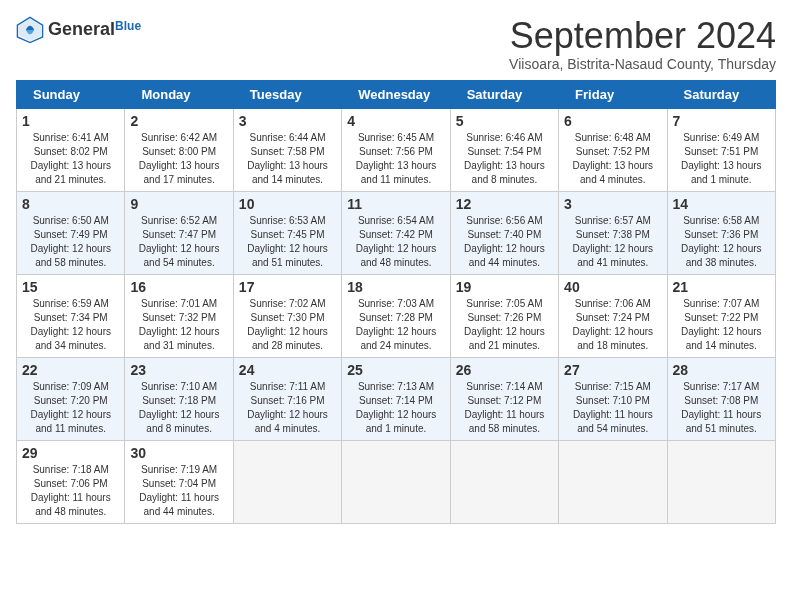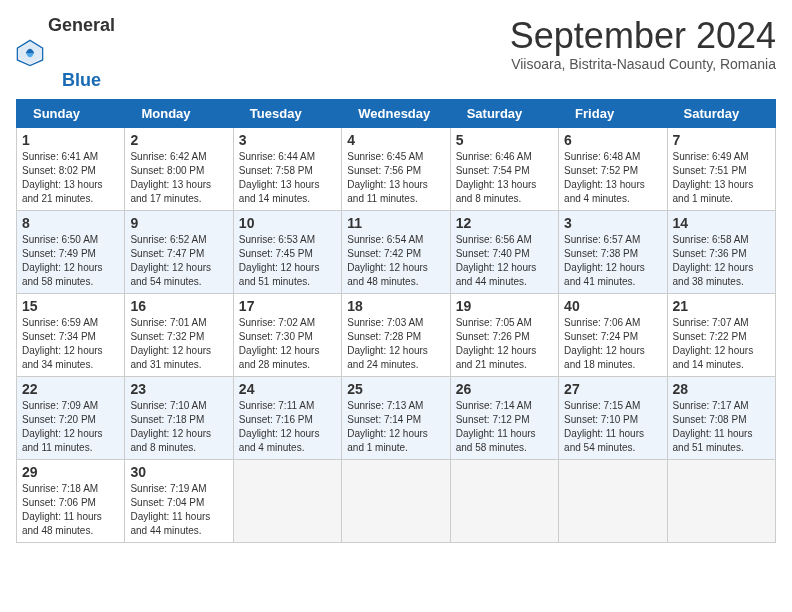--- a/index.html
+++ b/index.html
@@ -16,31 +16,30 @@
       justify-content: space-between;
       margin-bottom: 8px;
     }
     .logo {
       display: flex;
       align-items: center;
       gap: 4px;
     }
     .logo-text {
       display: flex;
-      flex-direction: column;
+      flex-direction: row;
       line-height: 1.1;
-      gap: 35px;
     }
     .logo-general {
       font-size: 18px;
       font-weight: bold;
       color: #333;
     }
     .logo-blue {
-      font-size: 18px;
+      font-size: 12px;
       font-weight: bold;
       color: #1a6bb5;
       text-align: center;
     }
     .logo-icon {
       width: 28px;
       height: 28px;
     }
     .title-block {
       text-align: right;
@@ -84,20 +83,21 @@
       font-size: 14px;
       font-weight: bold;
       color: #333;
       display: block;
       margin-bottom: 2px;
     }
     .day-info {
       font-size: 10px;
       color: #333;
       line-height: 1.4;
+      text-align: center;
     }
     .calendar tr:nth-child(even) td:not(.empty) {
       background: #f0f7ff;
     }
     .calendar tr.row-white td:not(.empty) {
       background: #fff;
     }
     .calendar tr.row-blue td:not(.empty) {
       background: #eef4fb;
     }
@@ -113,21 +113,21 @@
       <path d="M14,20 Q20,8 26,20" fill="#1a6bb5"></path>
       <path d="M14,20 Q20,32 26,20" fill="#4da6e8"></path>
     </svg>
     <div class="logo-text">
       <span class="logo-general">General</span>
       <span class="logo-blue">Blue</span>
     </div>
   </div>
   <div class="title-block">
     <div class="month-title">September 2024</div>
-    <div class="subtitle">Viisoara, Bistrita-Nasaud County, Romania</div>
+    <div class="subtitle">Viisoara, Bistrita-Nasaud County, Thursday</div>
   </div>
 </div>
 
 <table class="calendar">
   <thead>
     <tr>
     <th>Sunday</th>
         <th>Monday</th>
         <th>Tuesday</th>
         <th>Wednesday</th>

